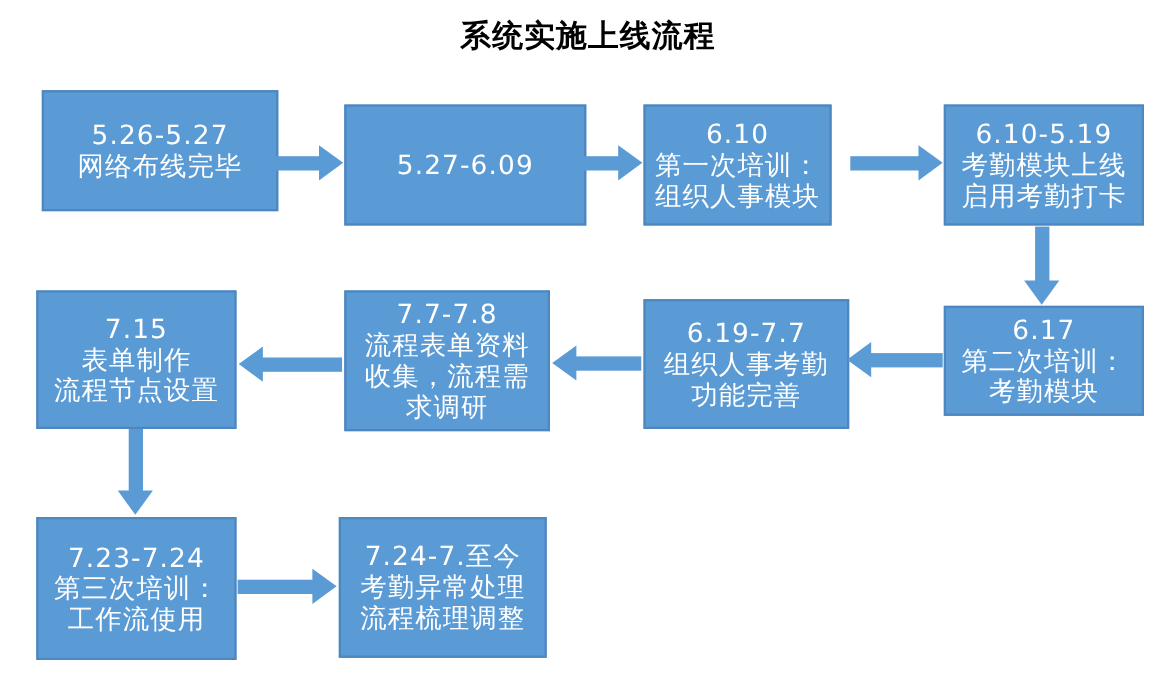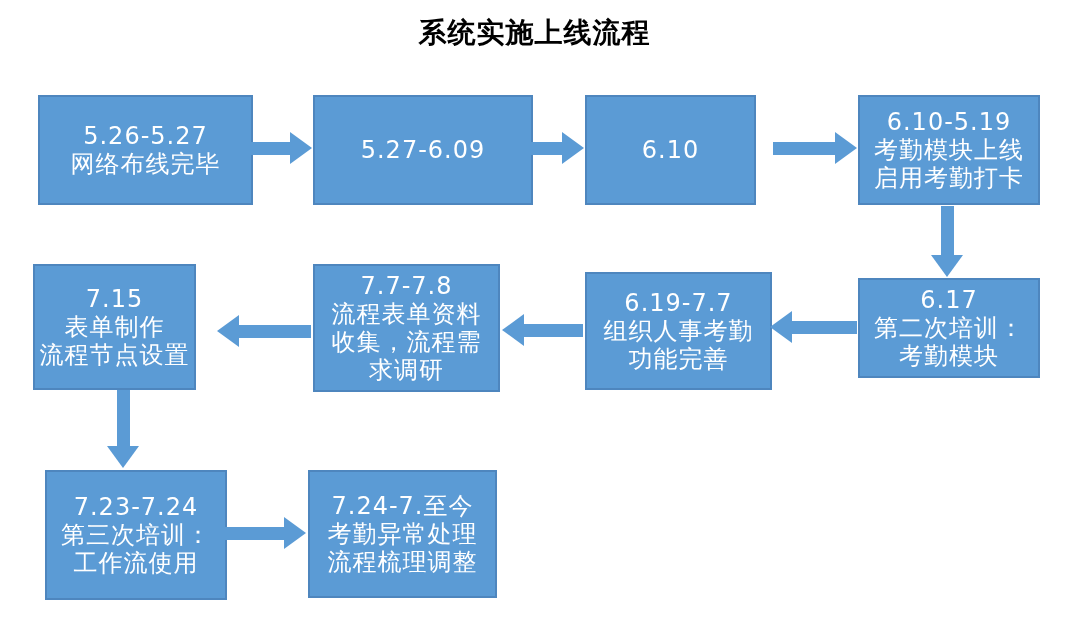--- a/index.html
+++ b/index.html
@@ -55,29 +55,31 @@
   .arrow.down .shaft{top:0;left:calc(50% - 6.5px);width:13px;height:calc(100% - 20px);}
   .arrow.down .head{bottom:0;left:0;border-left:16px solid transparent;border-right:16px solid transparent;border-top:22px solid var(--box-fill);}
 </style>
 </head>
 <body>
 
 <div class="canvas">
 
   <div class="page-title">系统实施上线流程</div>
 
-  <div class="flow-box" style="left:38px;top:95px;width:215px;height:110px">
+  <div class="flow-box" style="left:38px;top:82px;width:215px;height:110px">
     <div class="date">5.26-5.27</div>
     <div class="label">网络布线完毕</div>
   </div>
   <div class="flow-box" style="left:313px;top:95px;width:220px;height:110px">
     <div class="date">5.27-6.09</div>
   </div>
   <div class="flow-box" style="left:585px;top:95px;width:171px;height:110px">
     <div class="date">6.10</div>
+    <div class="label">第一次培训：
+组织人事模块</div>
   </div>
   <div class="flow-box" style="left:858px;top:95px;width:182px;height:110px">
     <div class="date">6.10-5.19</div>
     <div class="label">考勤模块上线
 启用考勤打卡</div>
   </div>
 
   <div class="flow-box" style="left:858px;top:278px;width:182px;height:100px">
     <div class="date">6.17</div>
     <div class="label">第二次培训：
@@ -87,27 +89,27 @@
     <div class="date">6.19-7.7</div>
     <div class="label">组织人事考勤
 功能完善</div>
   </div>
   <div class="flow-box" style="left:313px;top:264px;width:187px;height:128px">
     <div class="date">7.7-7.8</div>
     <div class="label">流程表单资料
 收集，流程需
 求调研</div>
   </div>
-  <div class="flow-box" style="left:33px;top:264px;width:163px;height:126px">
+  <div class="flow-box" style="left:33px;top:264px;width:182px;height:126px">
     <div class="date">7.15</div>
     <div class="label">表单制作
 流程节点设置</div>
   </div>
 
-  <div class="flow-box" style="left:45px;top:470px;width:182px;height:130px">
+  <div class="flow-box" style="left:33px;top:470px;width:182px;height:130px">
     <div class="date">7.23-7.24</div>
     <div class="label">第三次培训：
 工作流使用</div>
   </div>
   <div class="flow-box" style="left:308px;top:470px;width:189px;height:128px">
     <div class="date">7.24-7.至今</div>
     <div class="label">考勤异常处理
 流程梳理调整</div>
   </div>
 

